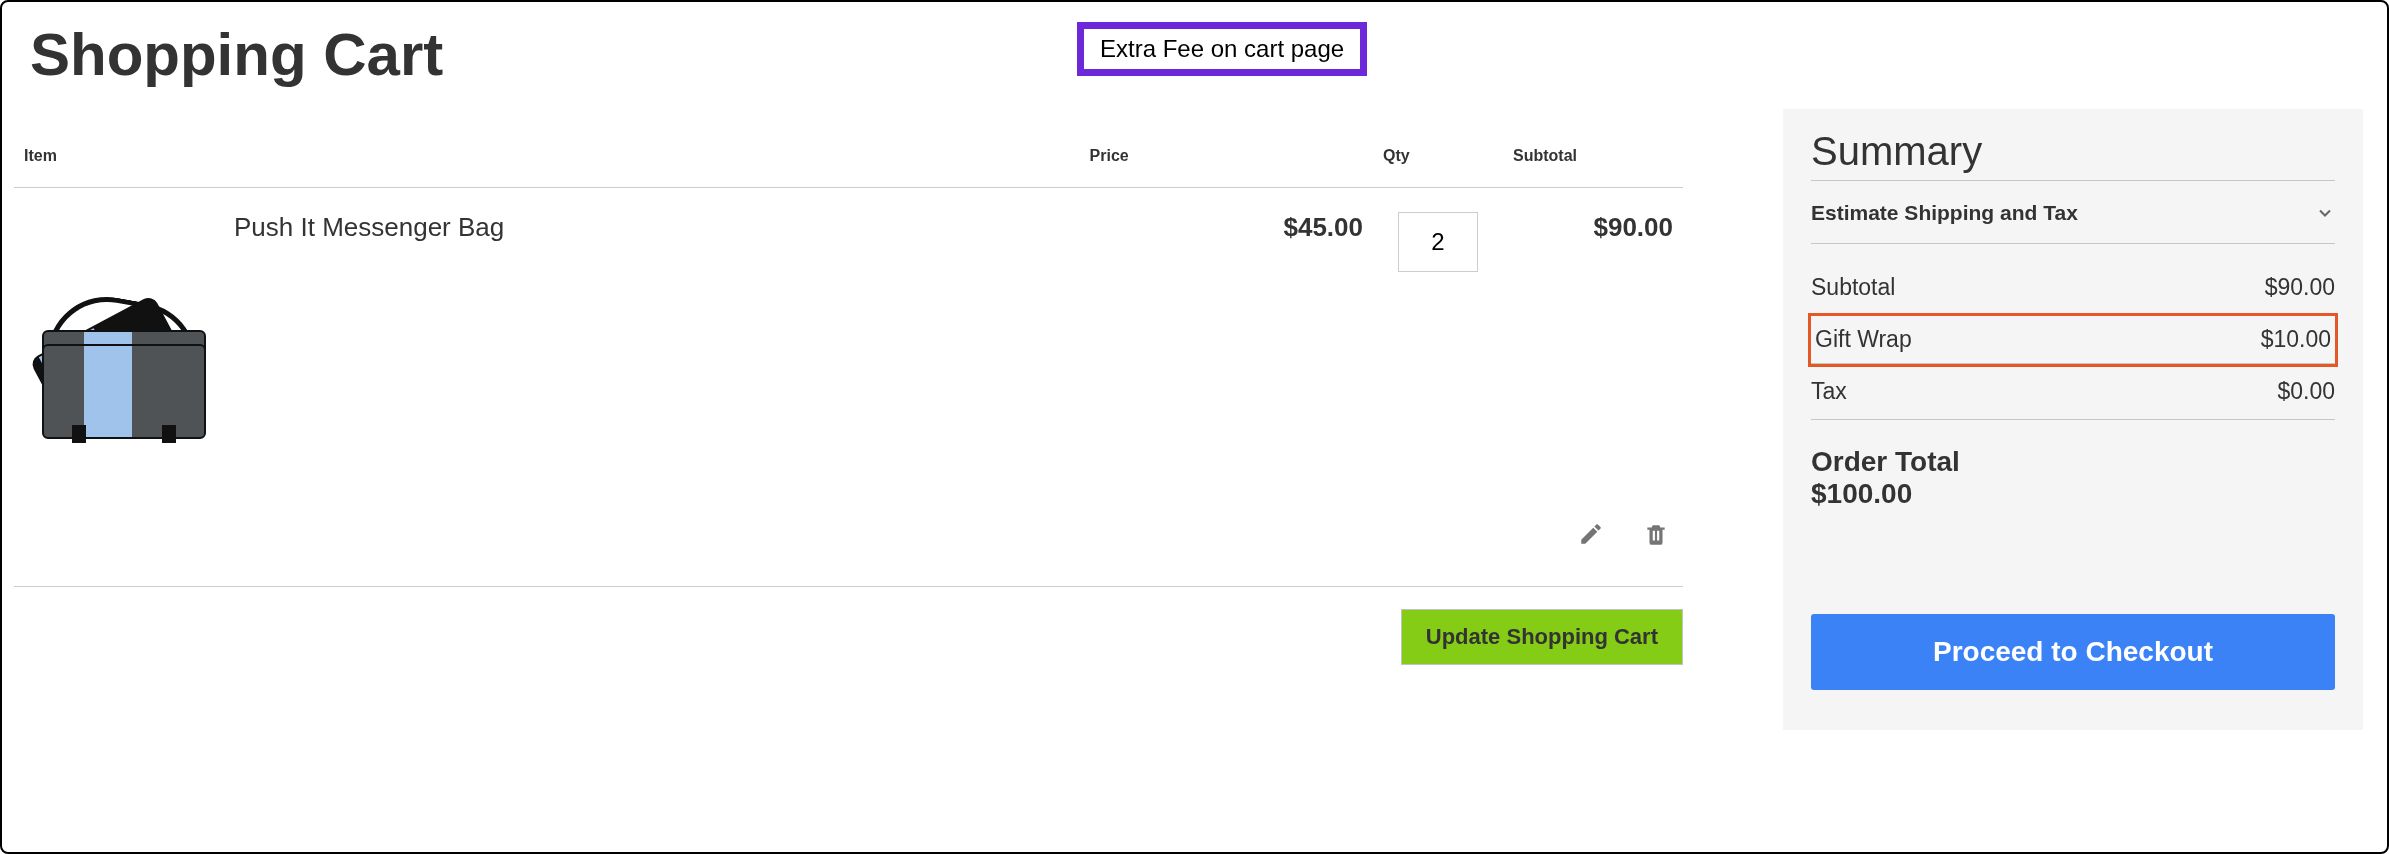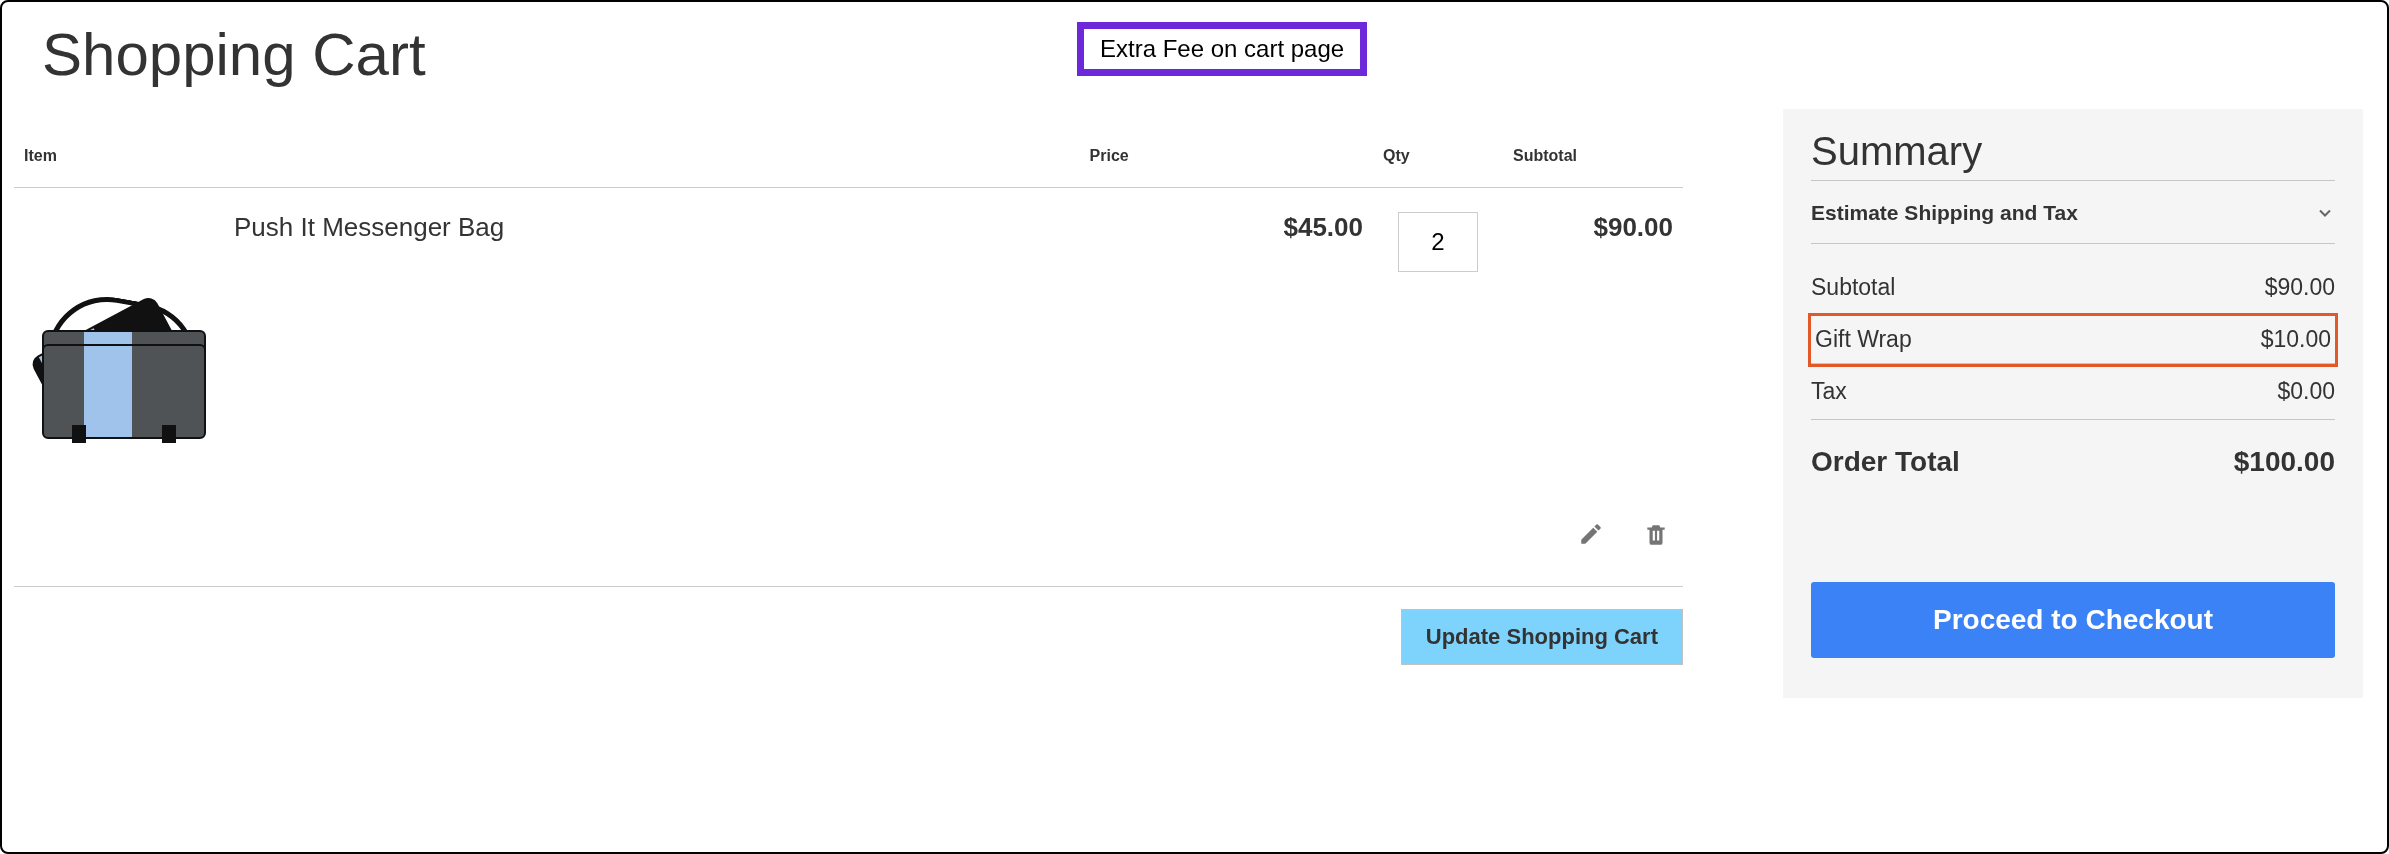--- a/index.html
+++ b/index.html
@@ -12,23 +12,23 @@
       border: 2px solid #000;
       border-radius: 8px;
       margin: 0;
       overflow: hidden;
       padding: 0;
       width: 2389px;
       height: 854px;
       position: relative;
     }
     .page-title {
-      font-weight: 400;
+      font-weight: 700;
       font-size: 60px;
-      padding: 18px 40px 20px;
+      padding: 18px 28px 20px;
       color: #333;
     }
     .callout-label {
       position: absolute;
       top: 20px;
       left: 1075px;
       border: 7px solid #6d28d9;
       padding: 6px 16px;
       font-size: 24px;
       color: #000;
@@ -157,21 +157,21 @@
       margin-left: 24px;
     }
     .row-actions svg { width: 26px; height: 26px; fill: #757575; }
     .cart-actions-row td {
       border-top: 1px solid #ccc;
       padding: 22px 0 0;
       text-align: right;
     }
     .btn-update {
       border: 1px solid #c2c2c2;
-      background: #7dd3fc;
+      background: #84cc16;
       color: #333;
       font-size: 22px;
       font-weight: 700;
       padding: 14px 24px;
       cursor: pointer;
     }
 
     
     .summary {
       width: 580px;
@@ -215,20 +215,21 @@
       outline: 3px solid #e25826;
       outline-offset: 0;
       border-bottom: 1px solid #c6c6c6;
       padding: 10px 4px;
     }
     .t-row.grand {
       font-weight: 700;
       font-size: 28px;
       border-bottom: none;
       padding-top: 26px;
+      flex-direction: column;
     }
     .checkout-btn {
       margin-top: 90px;
       width: 100%;
       background: #3b82f6;
       color: #fff;
       font-size: 28px;
       font-weight: 600;
       border: none;
       padding: 22px 0;

